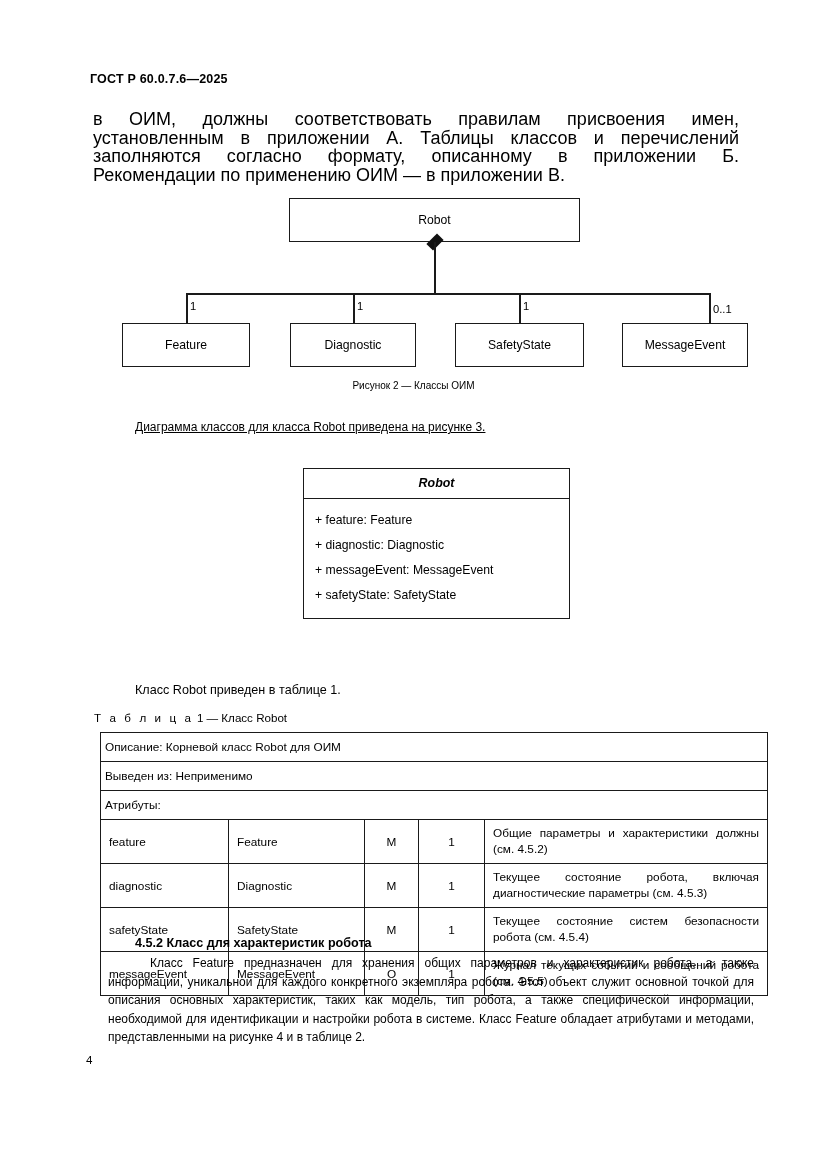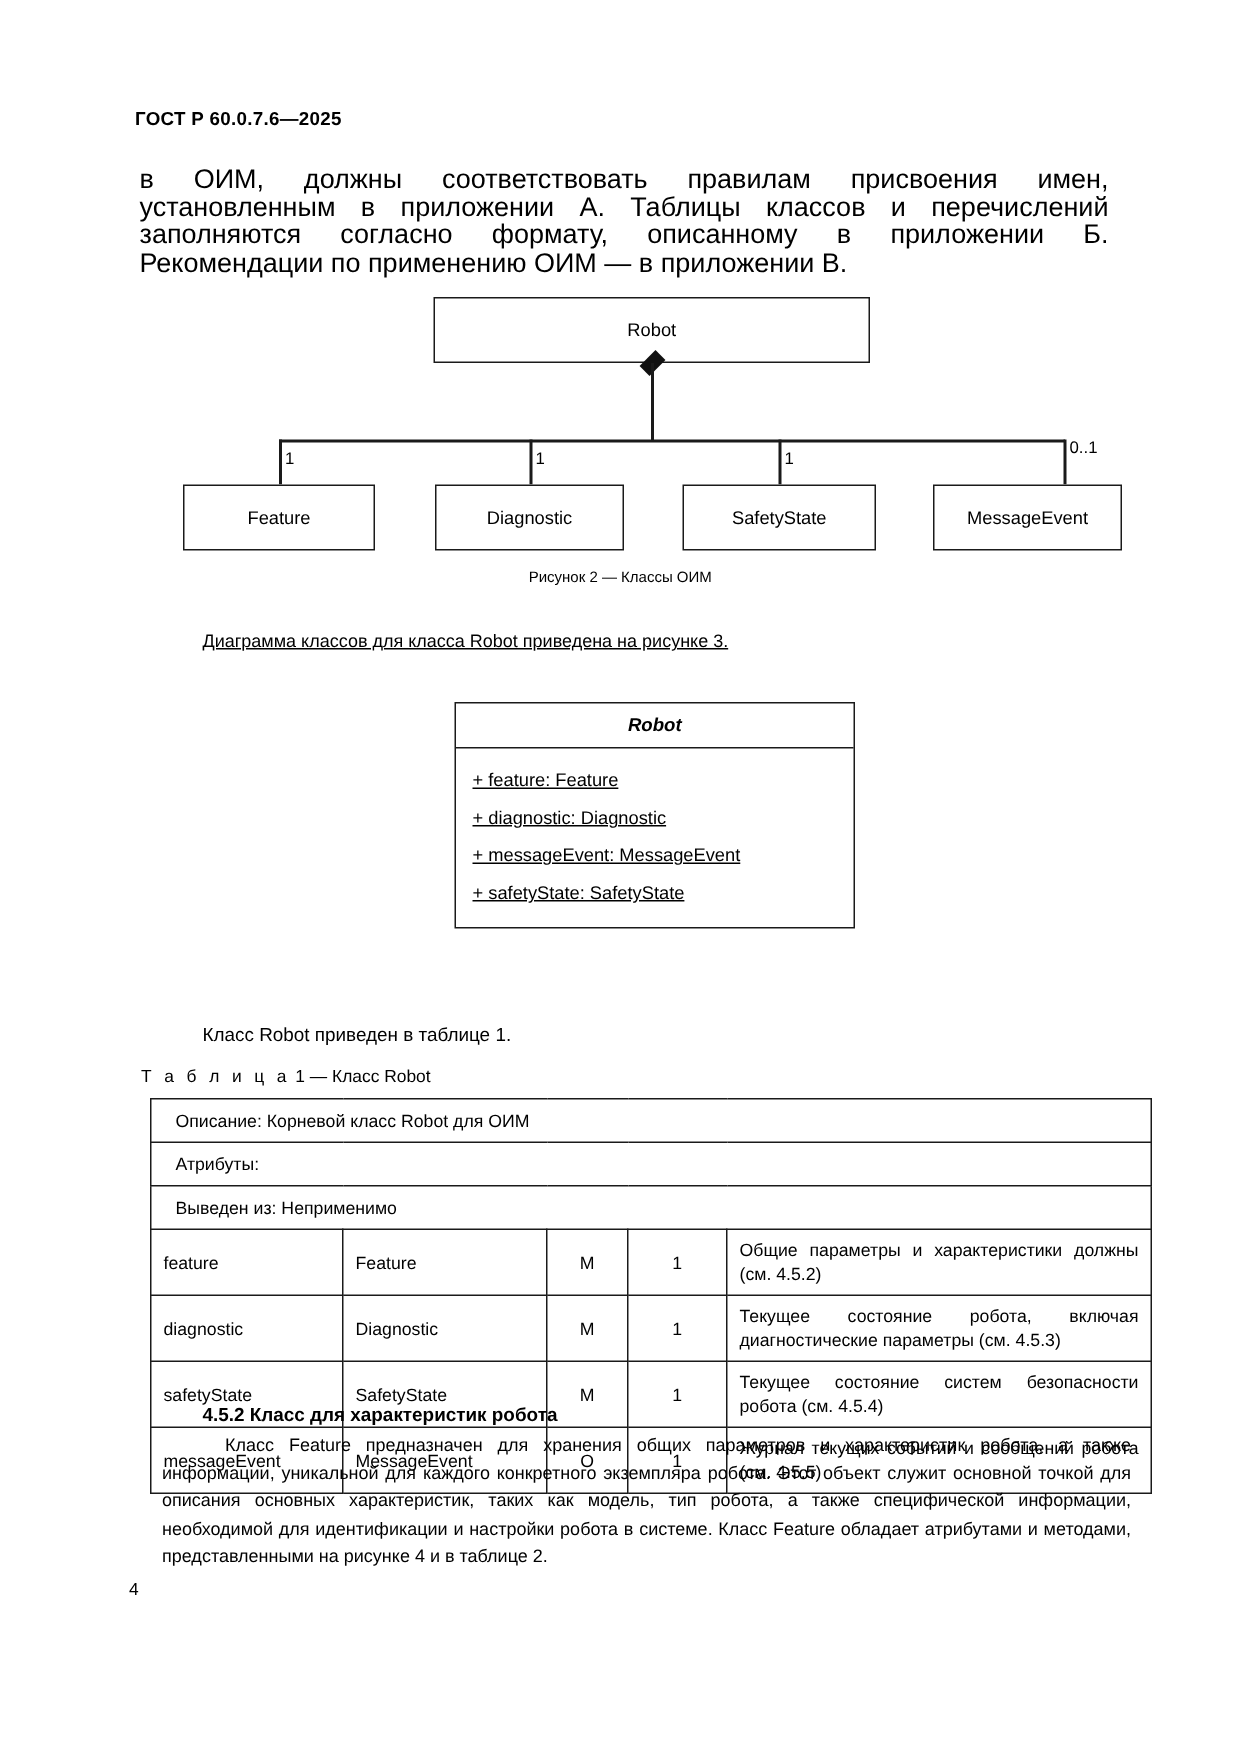--- a/index.html
+++ b/index.html
@@ -114,21 +114,21 @@
   }
   .mult {
     position: absolute;
     font-size: 11.2px;
     color: #000;
     white-space: nowrap;
   }
   .mult-1 { left: 190px; top: 110px; }
   .mult-2 { left: 357px; top: 110px; }
   .mult-3 { left: 523px; top: 110px; }
-  .mult-4 { left: 713px; top: 103px; }
+  .mult-4 { left: 713px; top: 113px; }
 
   .fig-caption {
     position: absolute;
     width: 827px;
     text-align: center;
     font-size: 10px;
   }
   .cap-fig2 { top: 380px; }
   .cap-fig3 { top: 651px; }
 
@@ -145,21 +145,20 @@
   .cls-title {
     text-align: center;
     font-size: 12.4px;
     font-weight: bold;
     font-style: italic;
     padding: 7px 0 8px 0;
     border-bottom: 1.4px solid #1a1a1a;
   }
   .cls-attrs {
     padding: 9px 0 10px 0;
-    text-decoration: underline;
   }
   .cls-attr {
     font-size: 12.2px;
     padding: 5px 0 6px 11px;
   }
 
   
   .tbl-caption {
     position: absolute;
     left: 94px;
@@ -175,21 +174,21 @@
     top: 732px;
     width: 668px;
     border-collapse: collapse;
     font-size: 11.8px;
   }
   table.t1 td {
     border: 1px solid #1a1a1a;
     padding: 6px 8px;
     vertical-align: middle;
   }
-  table.t1 td.full { padding: 7px 16px; }
+  table.t1 td.full { padding: 7px 4px; }
   td.c-name  { width: 111px; }
   td.c-type  { width: 119px; }
   td.c-mo    { width: 37px; text-align: center; }
   td.c-card  { width: 49px; text-align: center; }
   td.c-desc  { text-align: justify; text-justify: inter-word; line-height: 15.5px; }
 
   
   .sec-head {
     position: absolute;
     left: 135px;
@@ -281,24 +280,24 @@
     <span class="sp">Т а б л и ц а</span>
     <span>1 — Класс Robot</span>
   </div>
 
   <table class="t1">
     <tbody>
       <tr>
         <td class="full" colspan="5">Описание: Корневой класс Robot для ОИМ</td>
       </tr>
       <tr>
+        <td class="full" colspan="5">Выведен из: Неприменимо</td>
+      </tr>
+      <tr>
         <td class="full" colspan="5">Атрибуты:</td>
-      </tr>
-      <tr>
-        <td class="full" colspan="5">Выведен из: Неприменимо</td>
       </tr>
 
       <tr>
         <td class="c-name">feature</td>
         <td class="c-type">Feature</td>
         <td class="c-mo">M</td>
         <td class="c-card">1</td>
         <td class="c-desc">Общие параметры и характеристики должны (см. 4.5.2)</td>
       </tr>
       <tr>

